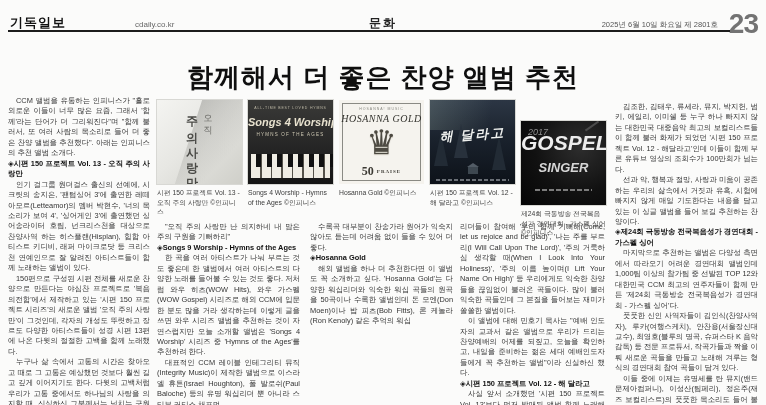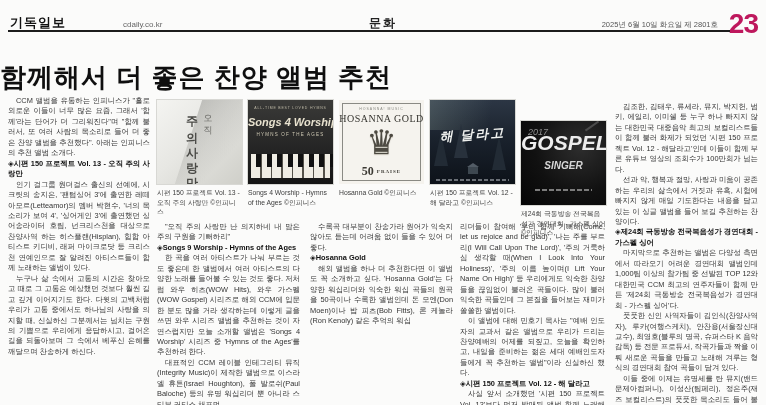--- a/index.html
+++ b/index.html
@@ -6,26 +6,26 @@
   body{
     width:766px;height:405px;overflow:hidden;position:relative;
     background:#fbfbfa;color:#2b2b2b;
     font-family:"Liberation Sans","DejaVu Sans",sans-serif;
     -webkit-font-smoothing:antialiased;
   }
   
   .hdr{position:absolute;left:8px;top:6px;width:750px;height:26px;}
   .hdr-rule{position:absolute;left:8px;top:30px;width:722px;height:0;border-top:2.5px solid #1c1c1c;}
   .masthead{position:absolute;left:2px;top:8px;font-size:13px;font-weight:bold;letter-spacing:1px;color:#111;}
-  .siteurl{font-size:8px;font-weight:normal;color:#666;letter-spacing:0;margin-left:9px;padding-left:48px;}
+  .siteurl{font-size:8px;font-weight:normal;color:#666;letter-spacing:0;margin-left:21px;padding-left:48px;}
   .section-name{position:absolute;left:0;right:0;top:9px;text-align:center;font-size:12px;color:#222;letter-spacing:2px;font-weight:bold;}
   .edition{position:absolute;right:40px;top:14px;font-size:7.5px;color:#555;}
-  .pageno{position:absolute;right:0px;top:2px;font-size:28px;font-weight:bold;color:#be185d;letter-spacing:-1px;margin-left:48px;}
+  .pageno{position:absolute;right:0px;top:2px;font-size:28px;font-weight:bold;color:#737373;letter-spacing:-1px;margin-left:48px;}
   
-  .headline{position:absolute;left:0;top:60px;width:766px;
+  .headline{position:absolute;left:0;top:60px;width:766px;text-align:center;
     font-size:26px;font-weight:900;color:#0f0f0f;letter-spacing:1px;}
   
   .albums{position:absolute;left:157px;top:100px;width:452px;display:flex;gap:6px;}
   .album{width:85px;flex:0 0 85px;}
   .cover{width:85px;height:84px;position:relative;overflow:hidden;box-shadow:0 0 0 1px #d8d8d4;}
   .caption{margin-top:4px;font-size:6.8px;line-height:9.5px;color:#3d3d3d;}
   
   .cv1{background:linear-gradient(135deg,#f4f4f1 0%,#e7e7e3 45%,#cfcfc9 100%);}
   .cv1 .shadow{position:absolute;right:-18px;top:-12px;width:70px;height:110px;
     background:linear-gradient(115deg,rgba(120,120,115,.45),rgba(120,120,115,0) 60%);transform:rotate(18deg);}
@@ -37,21 +37,21 @@
   .cv2 .script{position:absolute;left:0;right:0;top:16px;text-align:center;font-size:11px;font-style:italic;font-weight:bold;color:#e8e2cf;white-space:nowrap;}
   .cv2 .sub{position:absolute;left:0;right:0;top:32px;text-align:center;font-size:4.5px;letter-spacing:1.2px;color:#cfc9b4;}
   .cv2 .keys{position:absolute;left:3px;right:3px;bottom:6px;height:24px;background:
     repeating-linear-gradient(90deg,#f0ede4 0 9px,#55524a 9px 10.5px);}
   .cv2 .keys:before{content:"";position:absolute;left:5px;top:0;height:13px;width:100%;
     background:repeating-linear-gradient(90deg,#111 0 5px,transparent 5px 10.5px);}
   
   .cv3{background:#f5f3ee;box-shadow:inset 0 0 0 3px #f5f3ee, inset 0 0 0 4px #8a8a84;}
   .cv3 .tiny{position:absolute;left:0;right:0;top:7px;text-align:center;font-size:3.5px;letter-spacing:1px;color:#8a8a84;}
   .cv3 .ttl{position:absolute;left:0;right:0;top:13px;text-align:center;font-family:"Liberation Serif","DejaVu Serif",serif;
-    font-size:10px;letter-spacing:.5px;color:#35342f;}
+    font-size:10px;letter-spacing:.5px;color:#35342f;font-style:italic;}
   .cv3 .crown{position:absolute;left:0;right:0;top:22px;text-align:center;font-size:34px;color:#4d4a42;
     text-shadow:0 1px 1px #bdb9ae;}
   .cv3 .fifty{position:absolute;left:0;right:0;bottom:5px;text-align:center;font-family:"Liberation Serif","DejaVu Serif",serif;
     font-size:12px;font-weight:bold;color:#3c3a34;}
   .cv3 .fifty small{font-size:5px;letter-spacing:1px;vertical-align:2px;}
   
   .cv4{background:linear-gradient(180deg,#2c3644 0%,#1a222d 45%,#0d1219 100%);}
   .cv4 .aurora{position:absolute;left:0;top:0;width:100%;height:30px;
     background:linear-gradient(100deg,rgba(160,180,170,.25),rgba(160,180,170,0) 70%);}
   .cv4 .tree{position:absolute;bottom:18px;width:0;height:0;border-left:7px solid transparent;border-right:7px solid transparent;border-bottom:34px solid #222b35;}
@@ -59,21 +59,21 @@
   .cv4 .hand{position:absolute;left:0;right:0;top:26px;text-align:center;font-size:13px;font-style:italic;font-weight:bold;
     color:#eef0ee;letter-spacing:2px;transform:rotate(-4deg);}
   .cv4 .house{position:absolute;left:38px;bottom:10px;width:10px;height:7px;background:#3d4750;}
   .cv4 .house:before{content:"";position:absolute;left:-1px;top:-4px;width:0;height:0;border-left:6px solid transparent;border-right:6px solid transparent;border-bottom:4px solid #525c66;}
   .cv4 .credits{position:absolute;left:6px;right:6px;bottom:3px;height:2px;
     background:repeating-linear-gradient(90deg,#6b7077 0 4px,transparent 4px 6px);}
   
   .cv5{background:radial-gradient(circle at 70% 30%,#2e2e2e 0%,#111 55%,#050505 100%);margin-top:21px;}
   .cv5 .yr{position:absolute;left:7px;top:6px;font-size:9px;color:#8d8d8d;font-style:italic;}
   .cv5 .g1{position:absolute;left:0;right:0;top:10px;text-align:left;font-size:21px;font-weight:900;font-style:italic;color:#ededed;letter-spacing:0;}
-  .cv5 .g2{position:absolute;left:0;right:0;top:39px;text-align:center;font-size:10px;font-weight:900;font-style:italic;color:#d6d6d6;}
+  .cv5 .g2{position:absolute;left:0;right:0;top:39px;text-align:center;font-size:13px;font-weight:900;font-style:italic;color:#d6d6d6;}
   .cv5 .line{position:absolute;left:14px;right:14px;bottom:14px;height:2px;
     background:repeating-linear-gradient(90deg,#7c7c7c 0 5px,transparent 5px 7px);}
   .cv5 .slash{position:absolute;right:6px;top:4px;width:16px;height:2px;background:#4b4b4b;transform:rotate(-35deg);}
   
   .col{position:absolute;font-size:7.4px;line-height:10.45px;text-align:justify;color:#333;overflow:hidden;}
   .col-1{left:8px;  top:96px; width:142px;height:309px;}
   .col-2{left:157px;top:222px;width:143px;height:183px;}
   .col-3{left:310px;top:222px;width:143px;height:183px;}
   .col-4{left:460px;top:222px;width:145px;height:183px;}
   .col-5{left:615px;top:102px;width:143px;height:303px;}
@@ -150,20 +150,21 @@
     </div>
     <div class="caption">제24회 극동방송 전국복음성가 경연대회 - 가스펠 싱어 ©인피니스</div>
   </div>
 
 </div>
 
 <div class="col col-1">
     <div class="seg p indent">CCM 앨범을 유통하는 인피니스가 "홀로 외로운 이들이 너무 많은 요즘, 그래서 '함께'라는 단어가 더 그리워진다"며 "함께 불러서, 또 여러 사람의 목소리로 들어 더 좋은 찬양 앨범을 추천했다". 아래는 인피니스의 추천 앨범 소개다.</div>
     <div class="seg h">◈시편 150 프로젝트 Vol. 13 - 오직 주의 사랑만</div>
     <div class="seg p indent">인기 걸그룹 원더걸스 출신의 선예에, 시크릿의 송지은, '팬텀싱어 3'에 출연한 레떼아모르(Letteamor)의 멤버 박현수, '너의 목소리가 보여 4', '싱어게인 3'에 출연했던 싱어송라이터 호림, 넌크리스천을 대상으로 찬양사역 하는 히스플랜(Hisplan), 힙합 아티스트 키디비, 래퍼 마이크로닷 등 크리스천 연예인으로 잘 알려진 아티스트들이 함께 노래하는 앨범이 있다.</div>
+    <div class="seg p indent">150편으로 구성된 시편 전체를 새로운 찬양으로 만든다는 야심찬 프로젝트로 '복음의전함'에서 제작하고 있는 '시편 150 프로젝트 시리즈'의 새로운 앨범 '오직 주의 사랑만'이 그것인데, 각자의 개성도 뚜렷하고 장르도 다양한 아티스트들이 성경 시편 13편에 나온 다윗의 절절한 고백을 함께 노래했다.</div>
     <div class="seg p indent">누구나 삶 속에서 고통의 시간은 찾아오고 때로 그 고통은 예상했던 것보다 훨씬 길고 깊게 이어지기도 한다. 다윗의 고백처럼 우리가 고통 중에서도 하나님의 사랑을 의지할 때, 신실하신 그분께서는 넘치는 구원의 기쁨으로 우리에게 응답하시고, 걸어온 길을 되돌아보며 그 속에서 베푸신 은혜를 깨달으며 찬송하게 하신다.</div>
   </div>
 <div class="col col-2">
     <div class="seg p indent">"오직 주의 사랑만 난 의지하네 내 맘은 주의 구원을 기뻐하리"</div>
     <div class="seg h">◈Songs 9 Worship - Hymns of the Ages</div>
     <div class="seg p indent">한 곡을 여러 아티스트가 나눠 부르는 것도 좋은데 한 앨범에서 여러 아티스트의 다양한 노래를 들어볼 수 있는 것도 좋다. 저처럼 와우 히츠(WOW Hits), 와우 가스펠(WOW Gospel) 시리즈로 해외 CCM에 입문한 분도 많을 거라 생각하는데 이렇게 글을 쓰면 와우 시리즈 앨범을 추천하는 것이 자연스럽지만 오늘 소개할 앨범은 'Songs 4 Worship' 시리즈 중 'Hymns of the Ages'를 추천하려 한다.</div>
     <div class="seg p indent">대표적인 CCM 레이블 인테그리티 뮤직(Integrity Music)이 제작한 앨범으로 이스라엘 휴튼(Israel Houghton), 폴 발로쉬(Paul Baloche) 등의 유명 워십리더 뿐 아니라 스티븐 커티스 채프먼</div>
   </div>
 <div class="col col-3">
     <div class="seg p indent">수록곡 대부분이 찬송가라 원어가 익숙지 않아도 듣는데 어려움 없이 들을 수 있어 더 좋다.</div>

